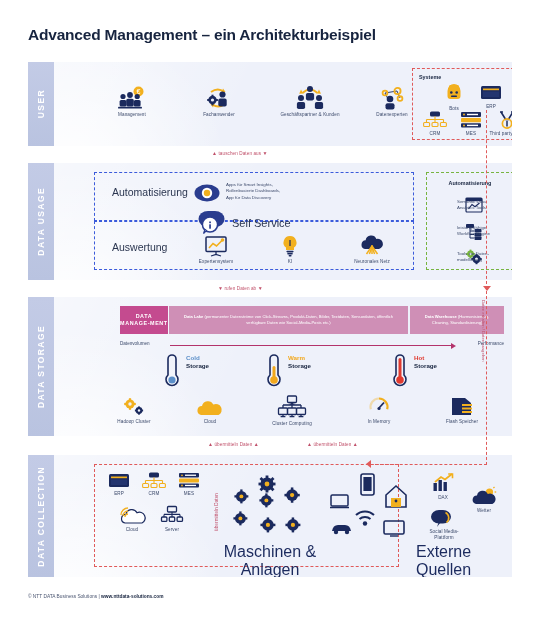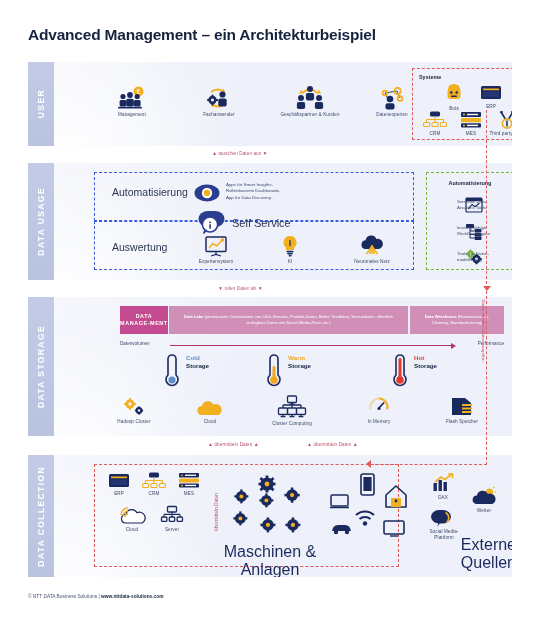--- a/index.html
+++ b/index.html
@@ -759,21 +759,21 @@
 
     <div class="tile" style="left:366px; top:54px; width:48px;">
       <svg width="24" height="18" viewBox="0 0 24 18">
         <path d="M11 1 a8 6.8 0 0 1 0 13.6 h-4 a8 6.8 0 0 1 0 -13.6 z" fill="#1b2a5e"></path>
         <path d="M8 14 L5 18 L6.6 13.4 Z" fill="#1b2a5e"></path>
         <path d="M13.5 3.5 a6 6 0 0 1 1 10" stroke="#f2b01e" stroke-width="1.6" fill="none"></path>
       </svg>
       <div class="cap">Social Media-Plattform</div>
     </div>
 
-    <div class="cap cap-b" style="position:absolute; left:362px; top:81px; width:100px; text-align:right;">Externe Quellen</div>
+    <div class="cap cap-b" style="position:absolute; left:362px; top:88px; width:100px; text-align:left;">Externe Quellen</div>
   </div>
 </div>
 
 <div class="vline"></div>
 <div class="arrow-down"></div>
 <div class="hline-bottom"></div>
 <div class="arrow-left"></div>
 <div class="vconn">Daten erhalten / Daten ausgeben</div>
 
 <div class="footer">

